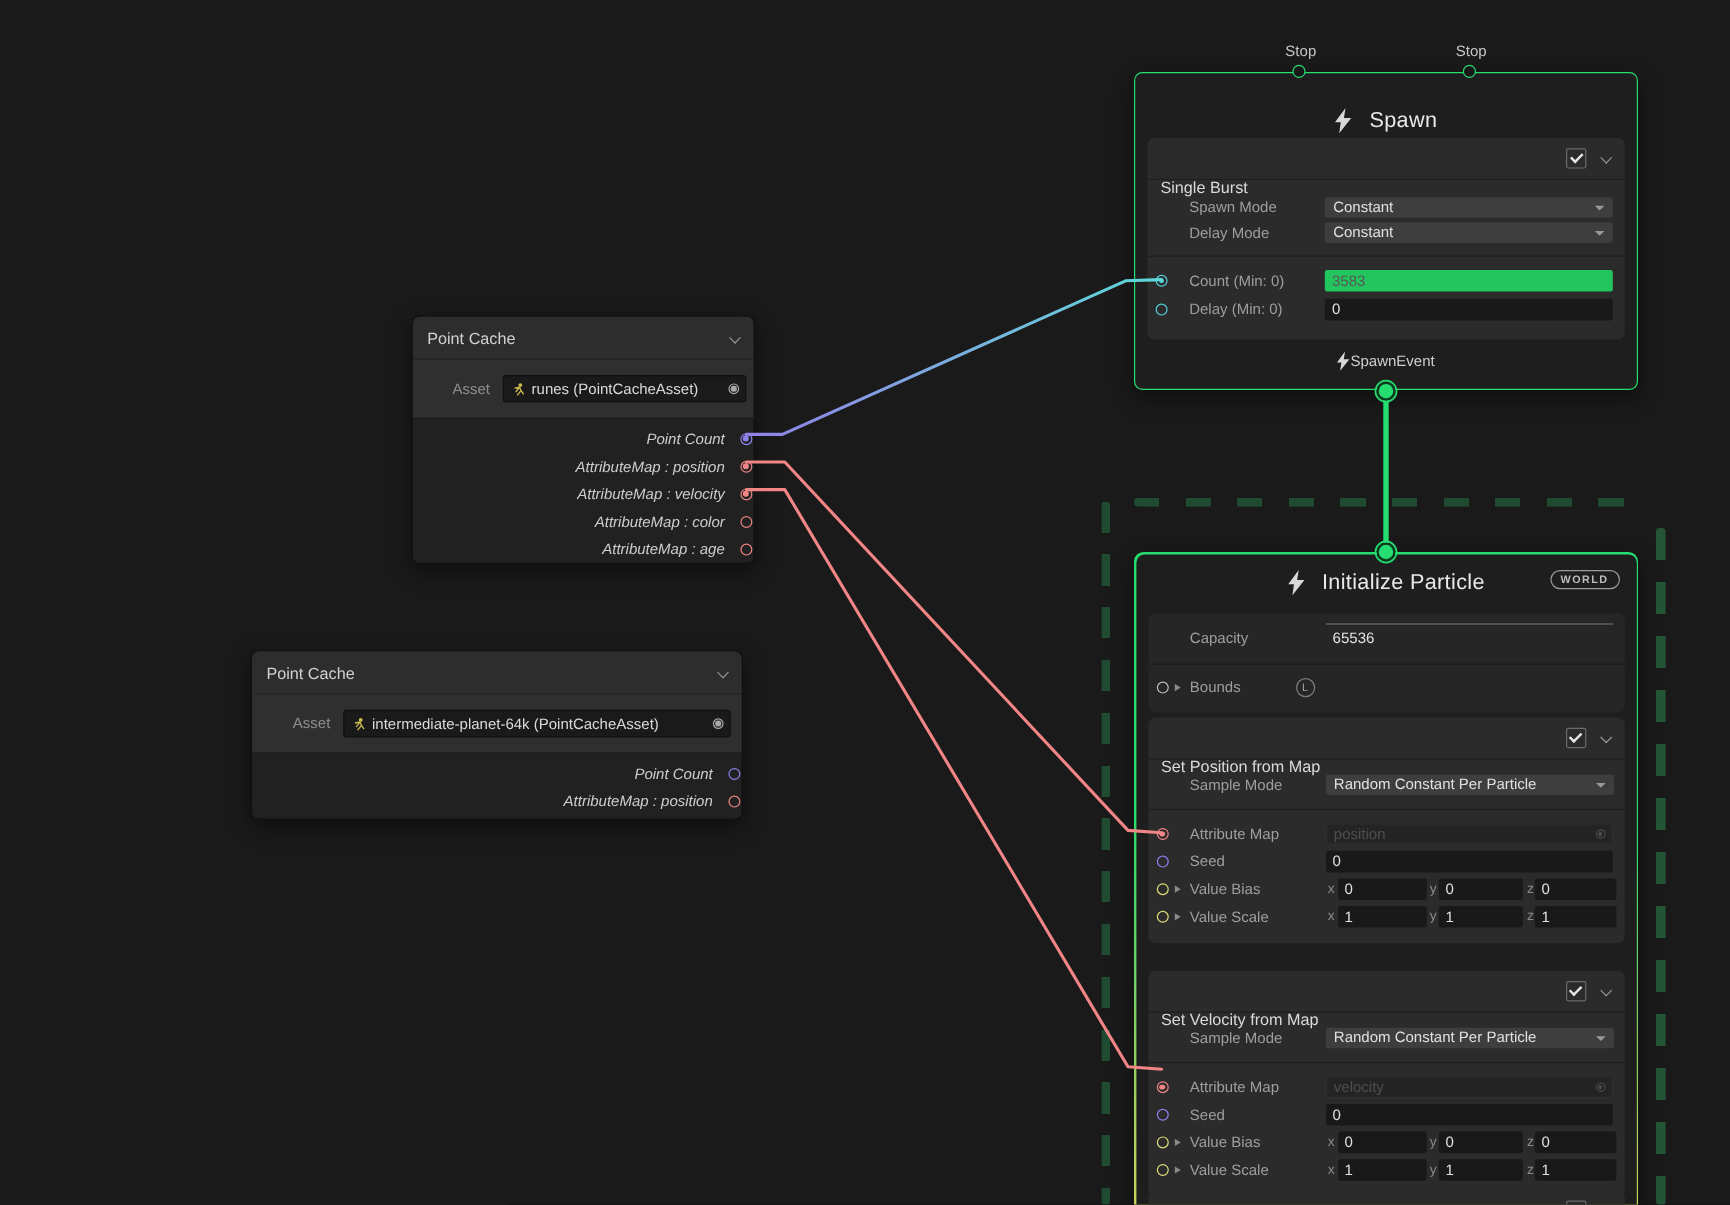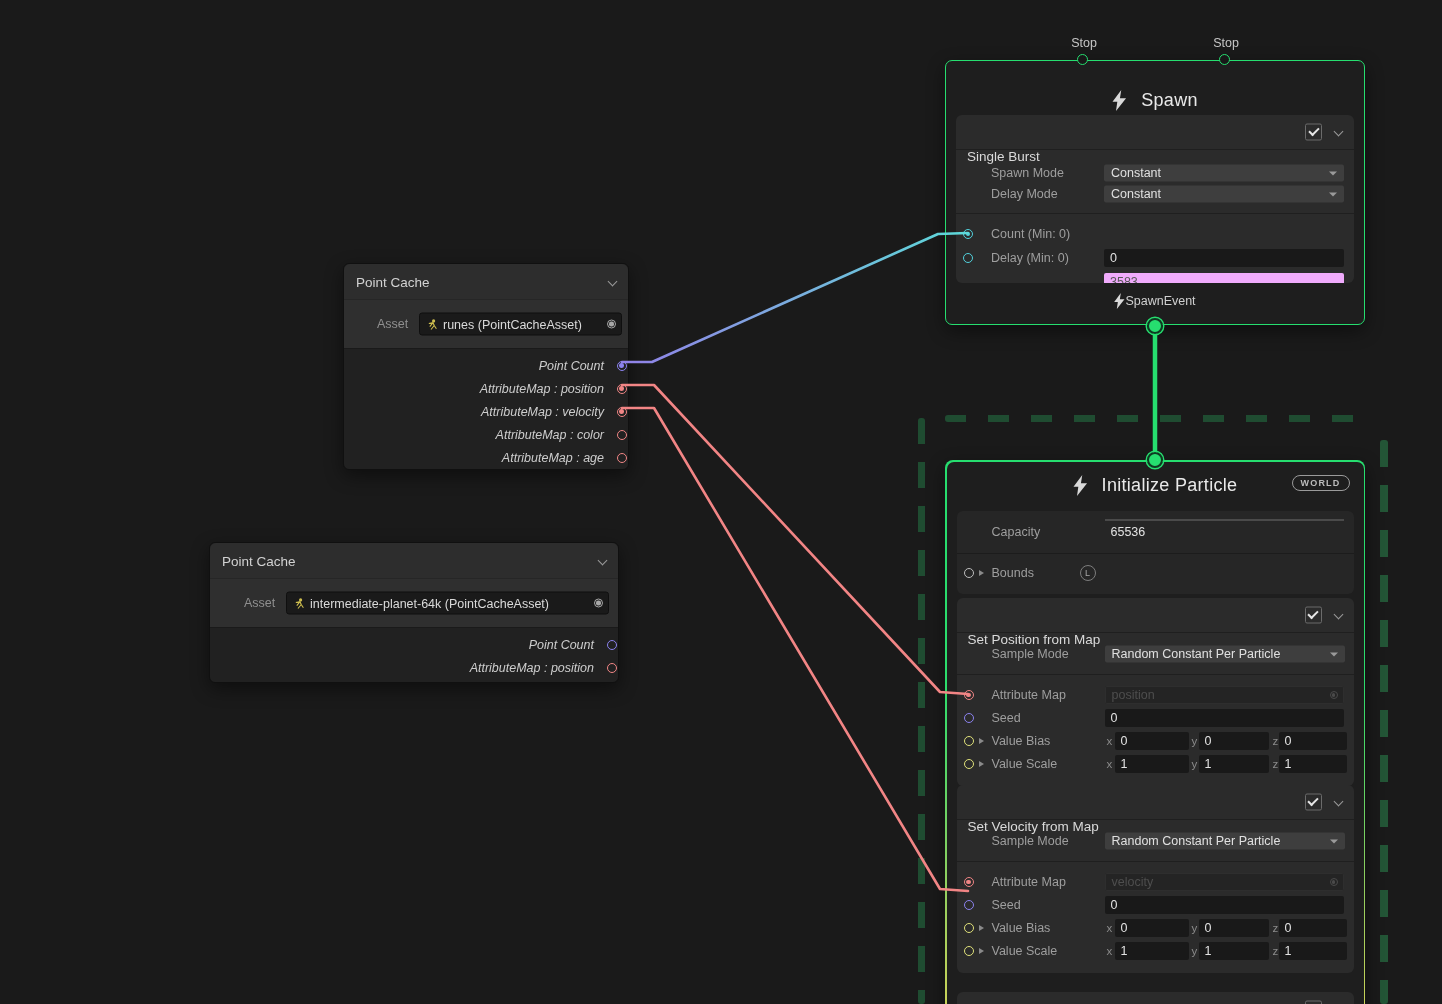--- a/index.html
+++ b/index.html
@@ -48,21 +48,21 @@
   
   .check{width:15px;height:15px;background:#2b2b2b;border:1px solid #6b6b6b;border-radius:2px;position:absolute;right:32px;top:50%;transform:translateY(-50%);}
   .check::after{content:"";position:absolute;left:2.5px;top:3px;width:8px;height:4px;border-left:2px solid #e6e6e6;border-bottom:2px solid #e6e6e6;transform:rotate(-45deg);}
   .chev{position:absolute;right:10px;top:50%;width:10px;height:10px;transform:translateY(-60%);}
   .chev::before{content:"";position:absolute;left:1px;top:2px;width:6px;height:6px;border-right:1.7px solid #9a9a9a;border-bottom:1.7px solid #9a9a9a;transform:rotate(45deg);}
 
   
   .dropdown{position:relative;height:17px;background:#3e3e3e;border-radius:2px;line-height:17px;font-size:12.5px;color:#e0e0e0;padding:0 20px 0 7px;white-space:nowrap;overflow:hidden;}
   .dropdown::after{content:"";position:absolute;right:7px;top:7px;border-left:4px solid transparent;border-right:4px solid transparent;border-top:4.5px solid #9a9a9a;}
   .nf{height:18px;background:#191919;border-radius:2px;line-height:18px;font-size:12.5px;color:#e2e2e2;padding:0 6px;box-sizing:border-box;}
-  .nf.disabled{background:#f0abfc;color:#585858;margin-top:48px;}
+  .nf.disabled{background:#22c55e;color:#585858;}
   .attr-field{position:relative;height:18px;background:#242424;border:1px solid #2e2e2e;border-radius:2px;line-height:17px;font-size:12.5px;color:#4e4e4e;padding:0 6px;box-sizing:border-box;}
   .attr-field .mini-picker{position:absolute;right:5px;top:4px;width:6px;height:6px;border:1.4px solid #4a4a4a;border-radius:50%;}
   .attr-field .mini-picker::after{content:"";position:absolute;inset:1.2px;border-radius:50%;background:#4a4a4a;}
 
   
   .xyz{position:absolute;left:148px;right:10px;top:50%;transform:translateY(-50%);height:18px;}
   .xyz .axis{position:absolute;top:0;font-size:11.5px;color:#8b8b8b;line-height:18px;}
   .xyz .nf{position:absolute;top:0;}
   .ax-x{left:2px;} .fx{left:10px;width:74px;}
   .ax-y{left:87px;} .fy{left:94px;width:70px;}
@@ -231,21 +231,21 @@
                 <span class="nf fx">1</span>
               <span class="axis ax-y">y</span>
                 <span class="nf fy">1</span>
               <span class="axis ax-z">z</span>
                 <span class="nf fz">1</span>
             </div>
           </div>
         </div>
       </div>
 
-      <div class="vblock" style="top:323px;height:188px;">
+      <div class="vblock" style="top:347px;height:188px;">
         <div class="bhead">
           <span class="btitle">Set Velocity from Map</span>
           <span class="check"></span>
           <span class="chev"></span>
         </div>
         <div class="sect" style="padding:11px 0 10px 0;">
           <div class="prow" style="height:20px;">
             <span class="plabel">Sample Mode</span>
             <div class="ctrl dropdown" style="width:240px;box-sizing:border-box;"><span>Random Constant Per Particle</span></div>
           </div>

